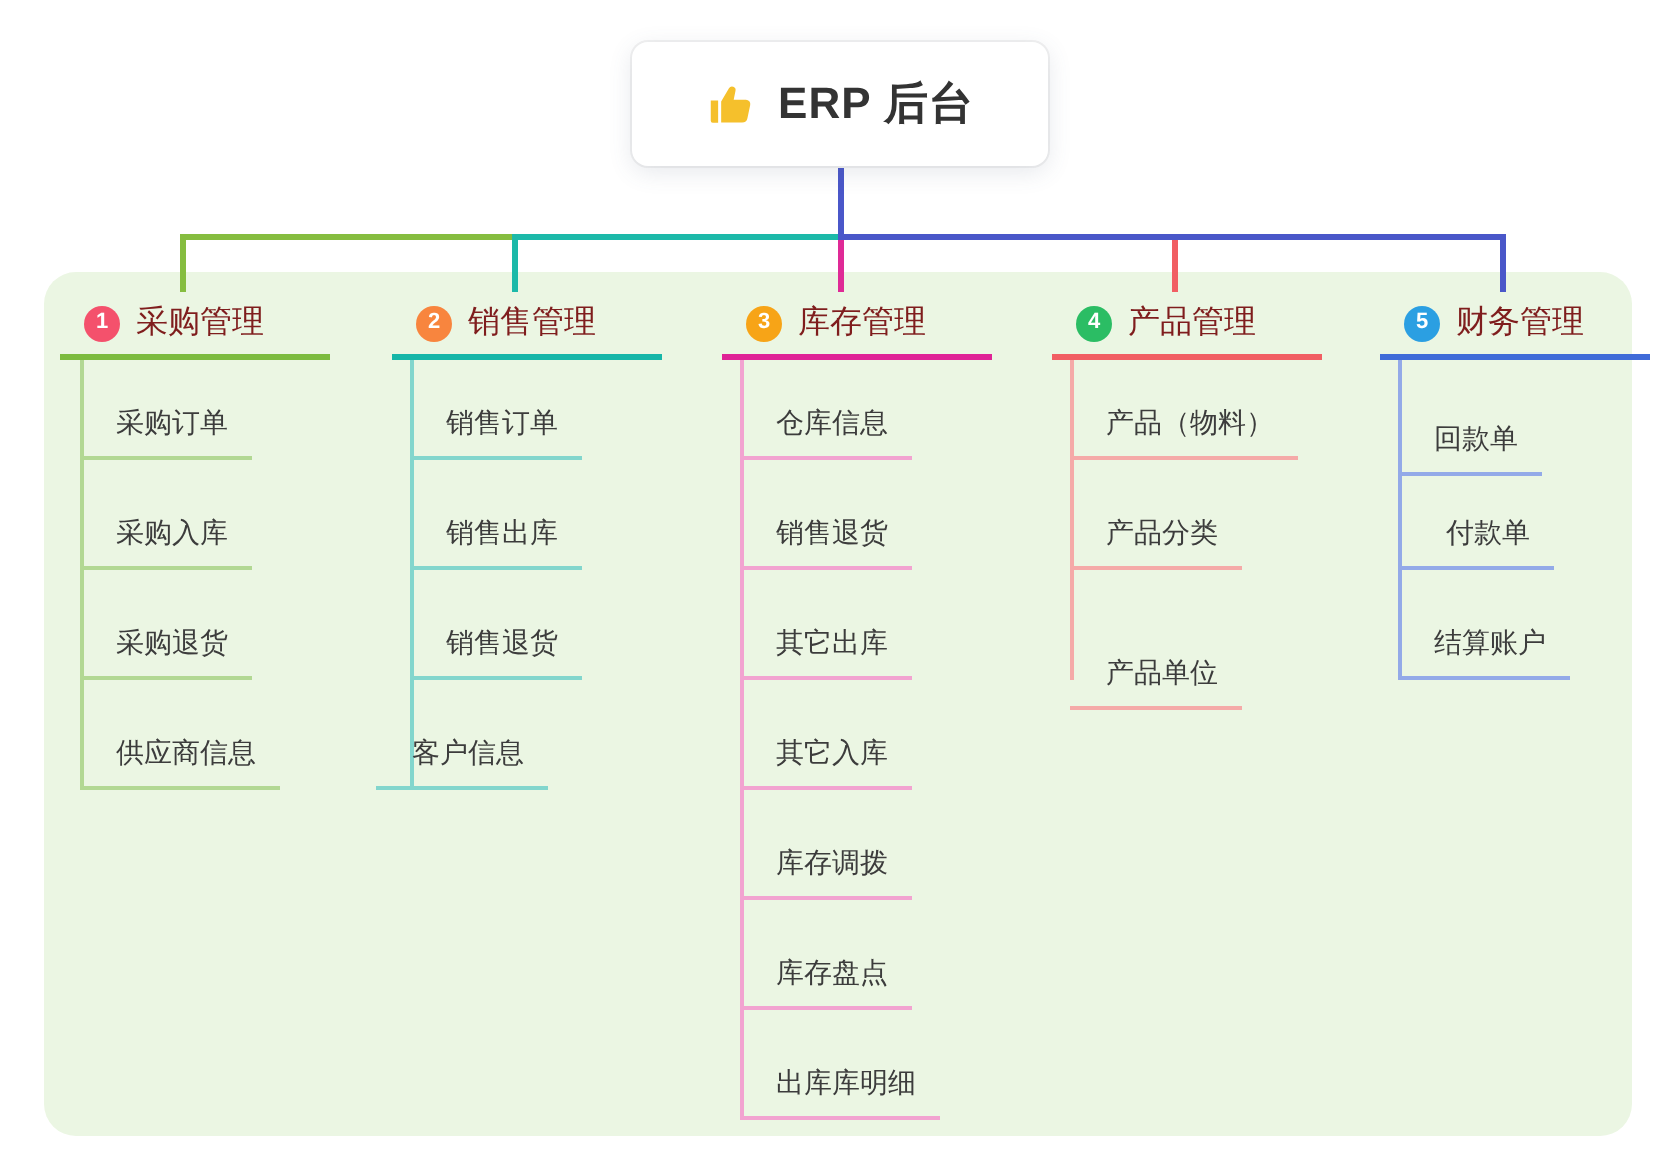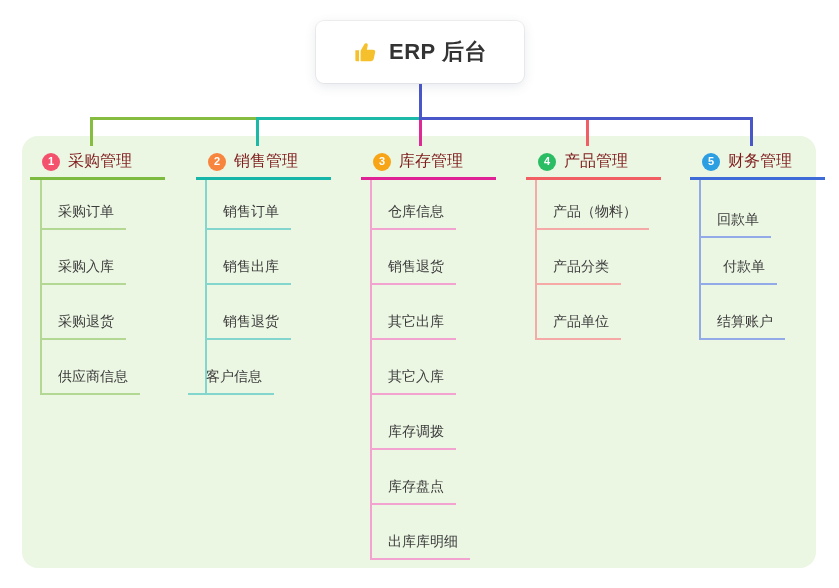--- a/index.html
+++ b/index.html
@@ -107,21 +107,21 @@
   <div class="child b3" style="left:370px;top:473px;">库存盘点</div>
   <div class="child b3" style="left:370px;top:528px;">出库库明细</div>
 
   <div class="branch-header b4" style="left:526px;">
     <span class="badge">4</span>
     <span class="branch-label">产品管理</span>
   </div>
   <div class="trunk b4" style="left:535px;height:160px;"></div>
   <div class="child b4" style="left:535px;top:198px;">产品（物料）</div>
   <div class="child b4" style="left:535px;top:253px;">产品分类</div>
-  <div class="child b4" style="left:535px;top:308px;">产品单位</div>
+  <div class="child b4" style="left:535px;top:323px;">产品单位</div>
 
   <div class="branch-header b5" style="left:690px;">
     <span class="badge">5</span>
     <span class="branch-label">财务管理</span>
   </div>
   <div class="trunk b5" style="left:699px;height:160px;"></div>
   <div class="child b5" style="left:699px;top:206px;text-align:right;">回款单</div>
   <div class="child b5" style="left:699px;top:253px;padding-left:24px;">付款单</div>
   <div class="child b5" style="left:699px;top:308px;">结算账户</div>
 

